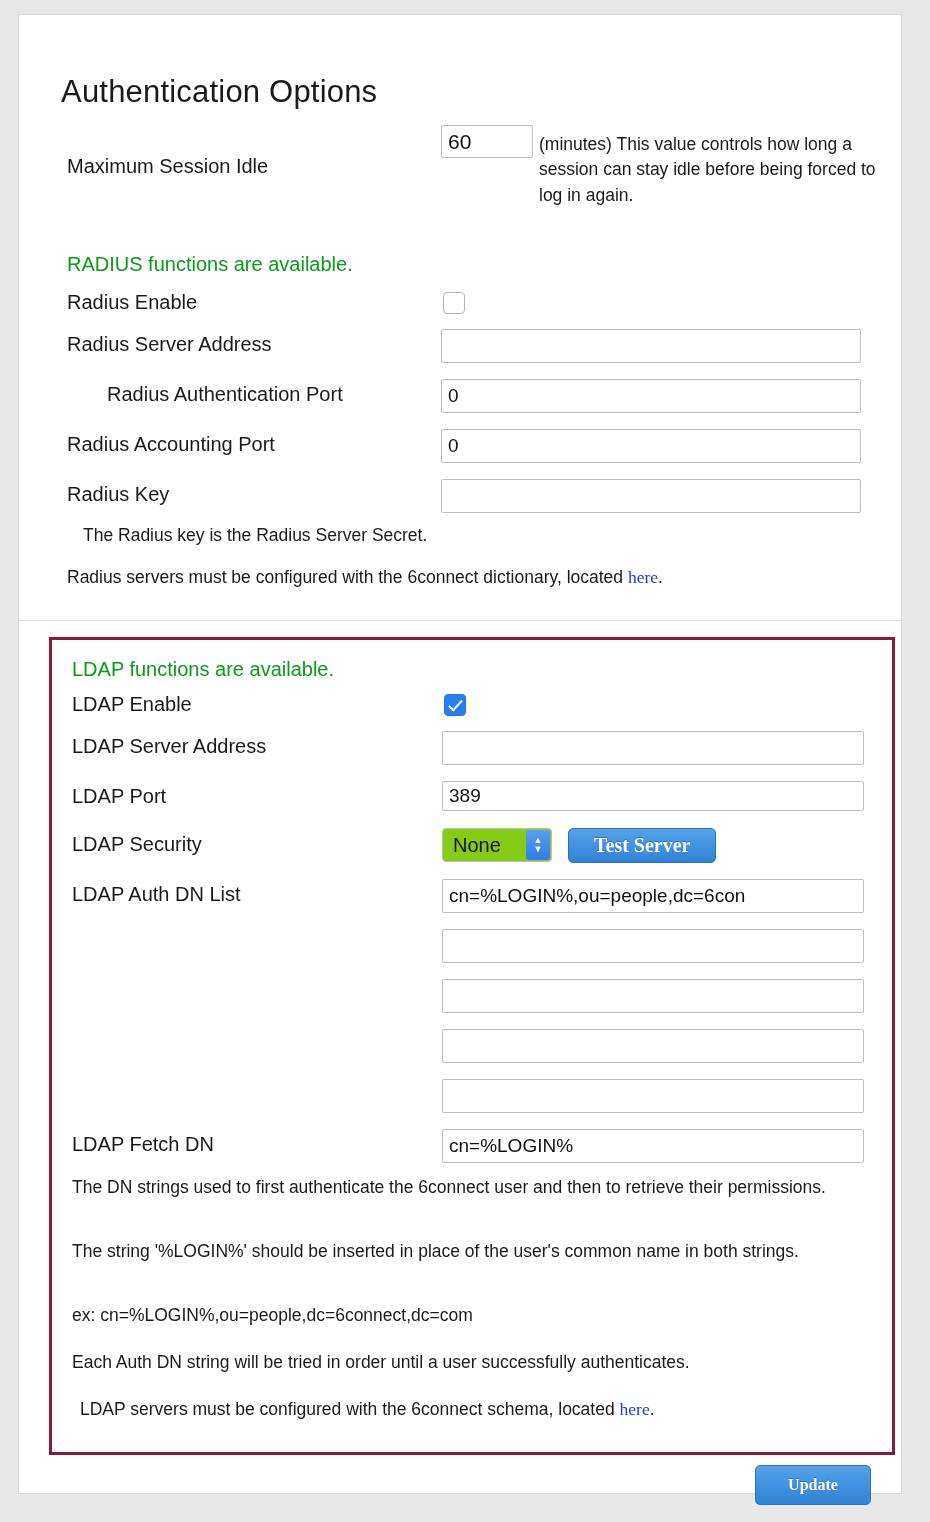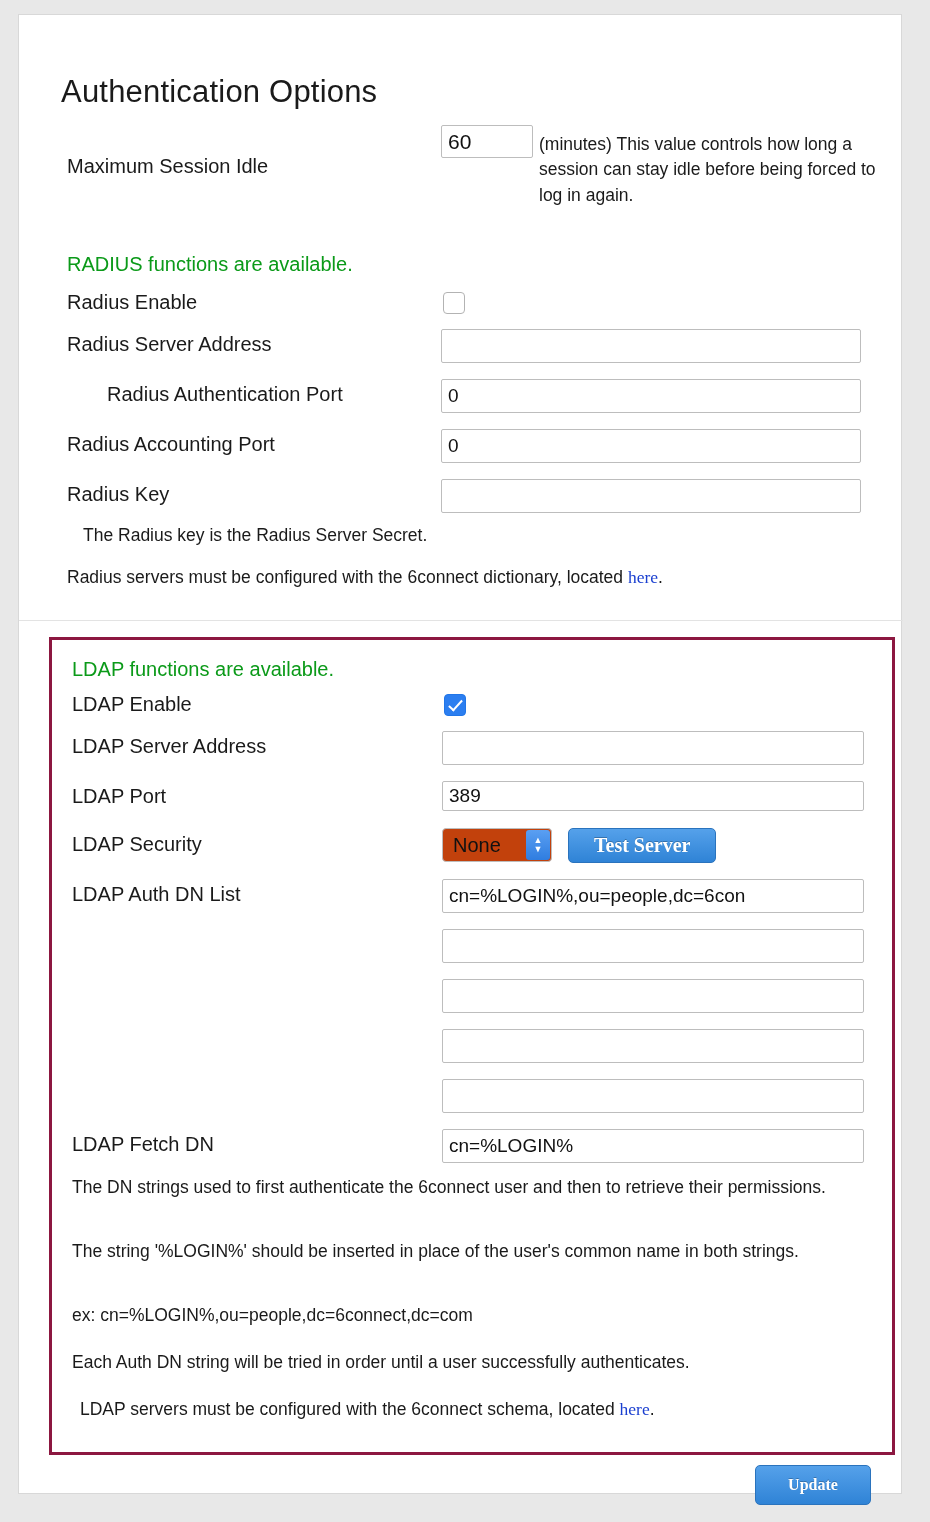--- a/index.html
+++ b/index.html
@@ -101,21 +101,21 @@
     transform: rotate(42deg);
   }
 
   
   .select-wrap {
     position: absolute;
     height: 34px;
     box-sizing: border-box;
     border: 1px solid #bdbdbd;
     border-radius: 4px;
-    background: #c2410c;
+    background: #84cc16;
     display: flex;
     align-items: center;
     cursor: pointer;
   }
   .select-value {
     font-size: 20px;
     color: #111;
     padding-left: 10px;
     flex: 1;
   }

